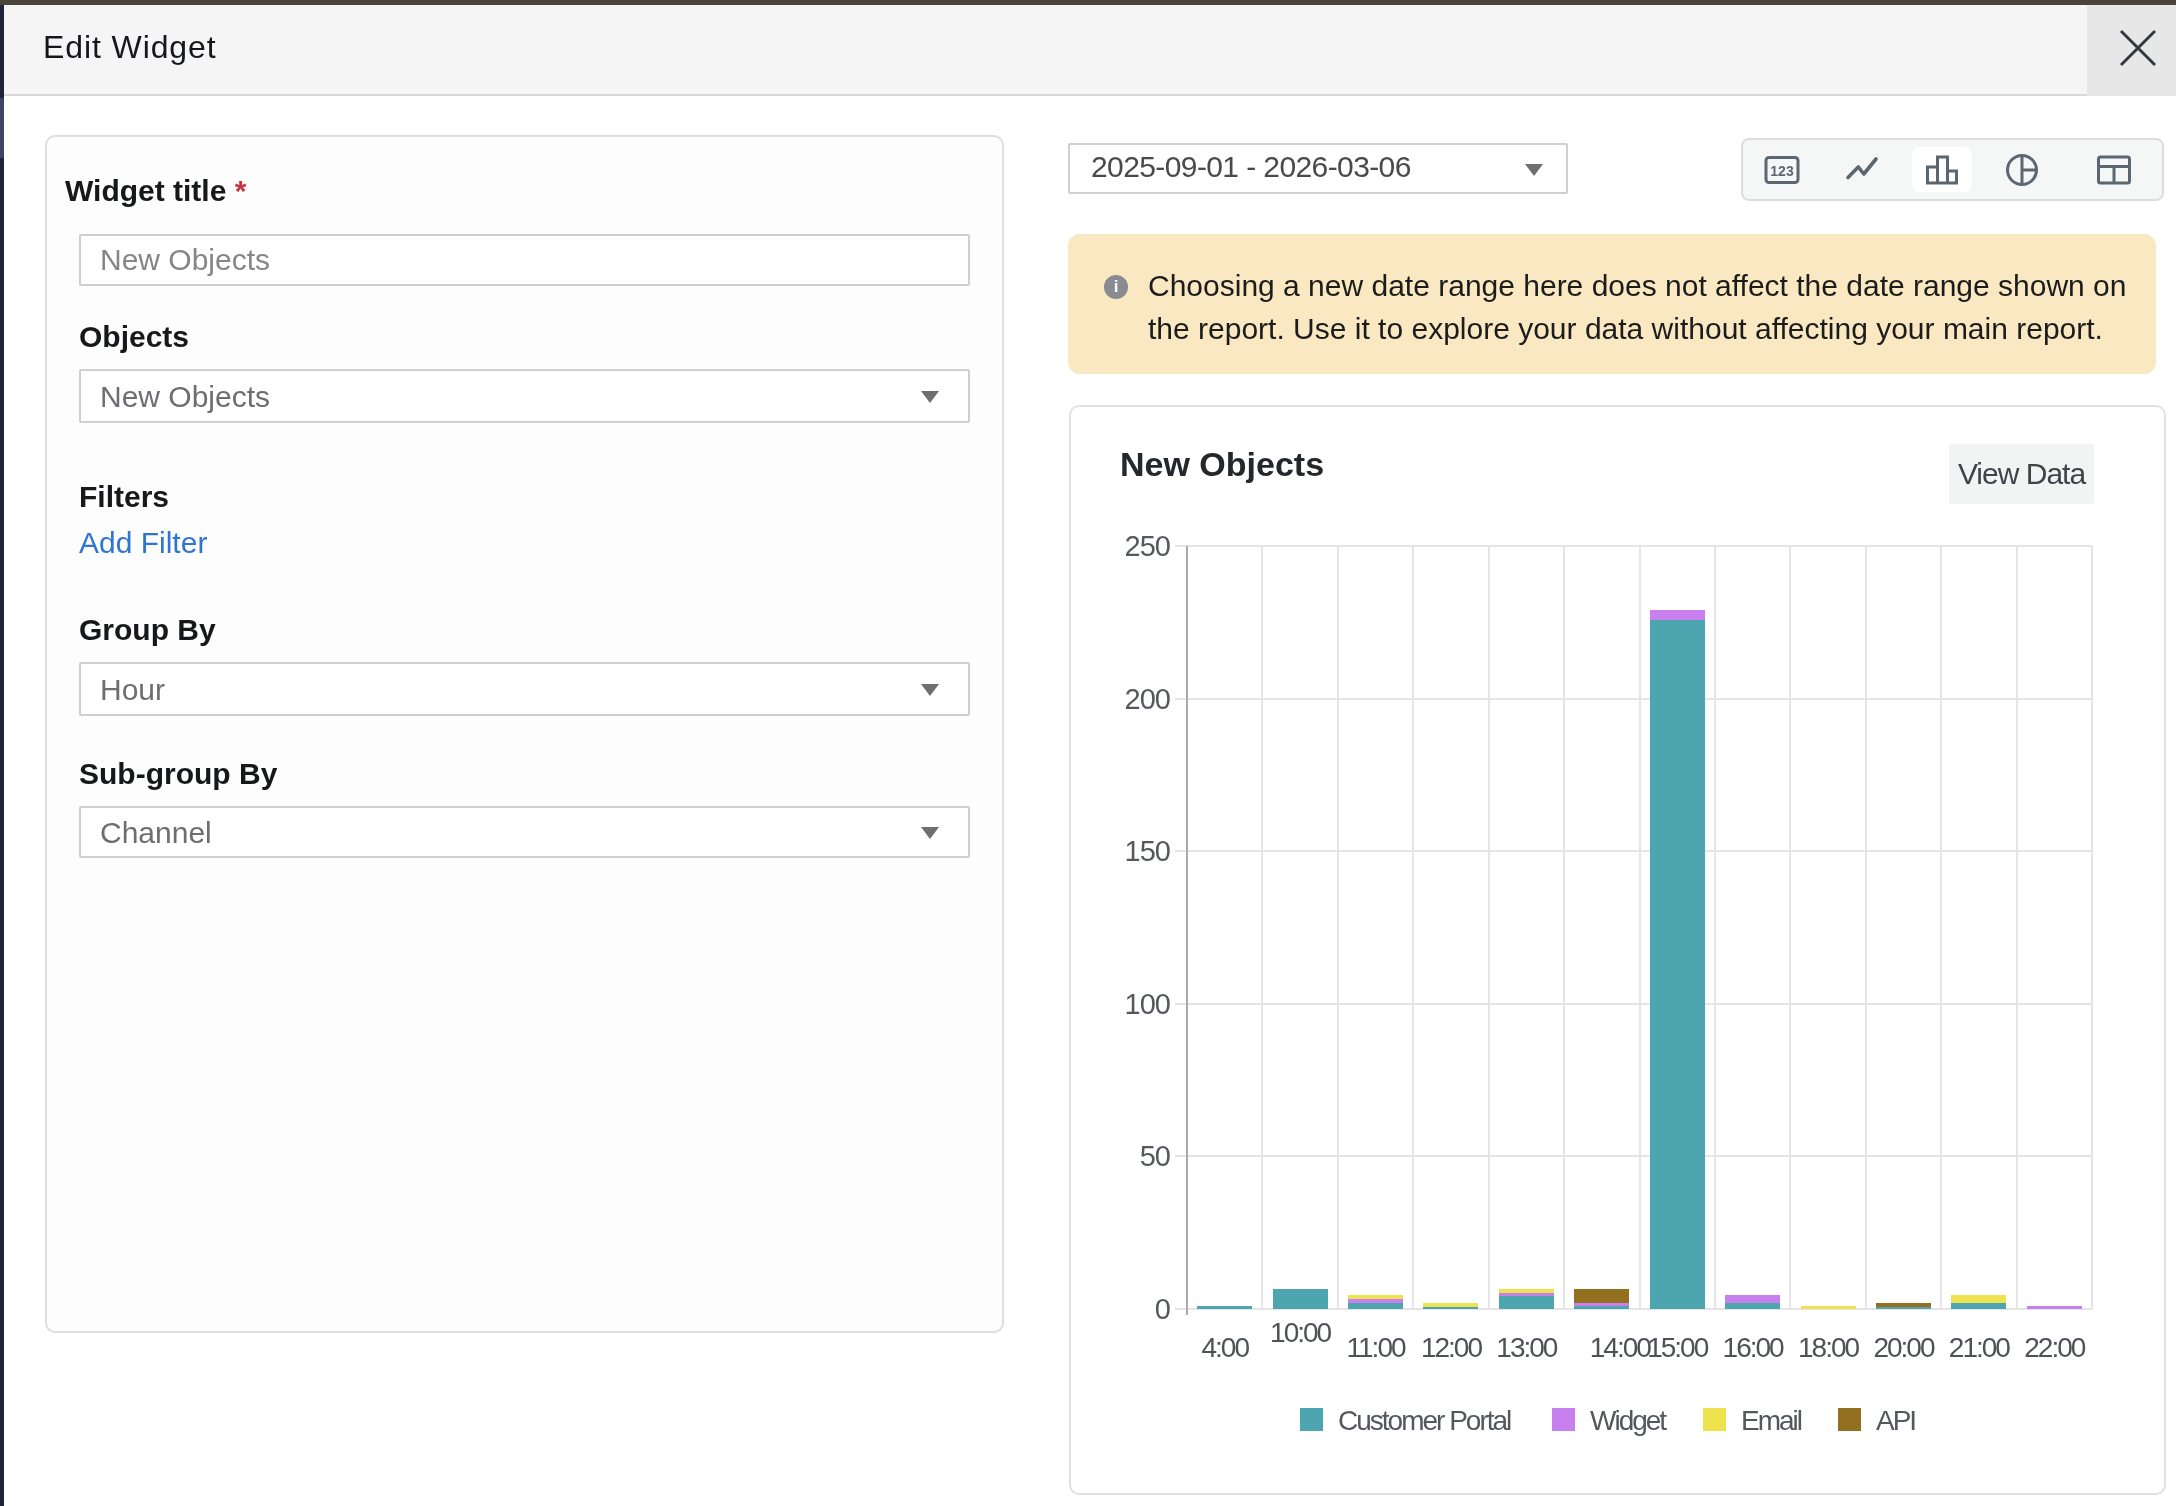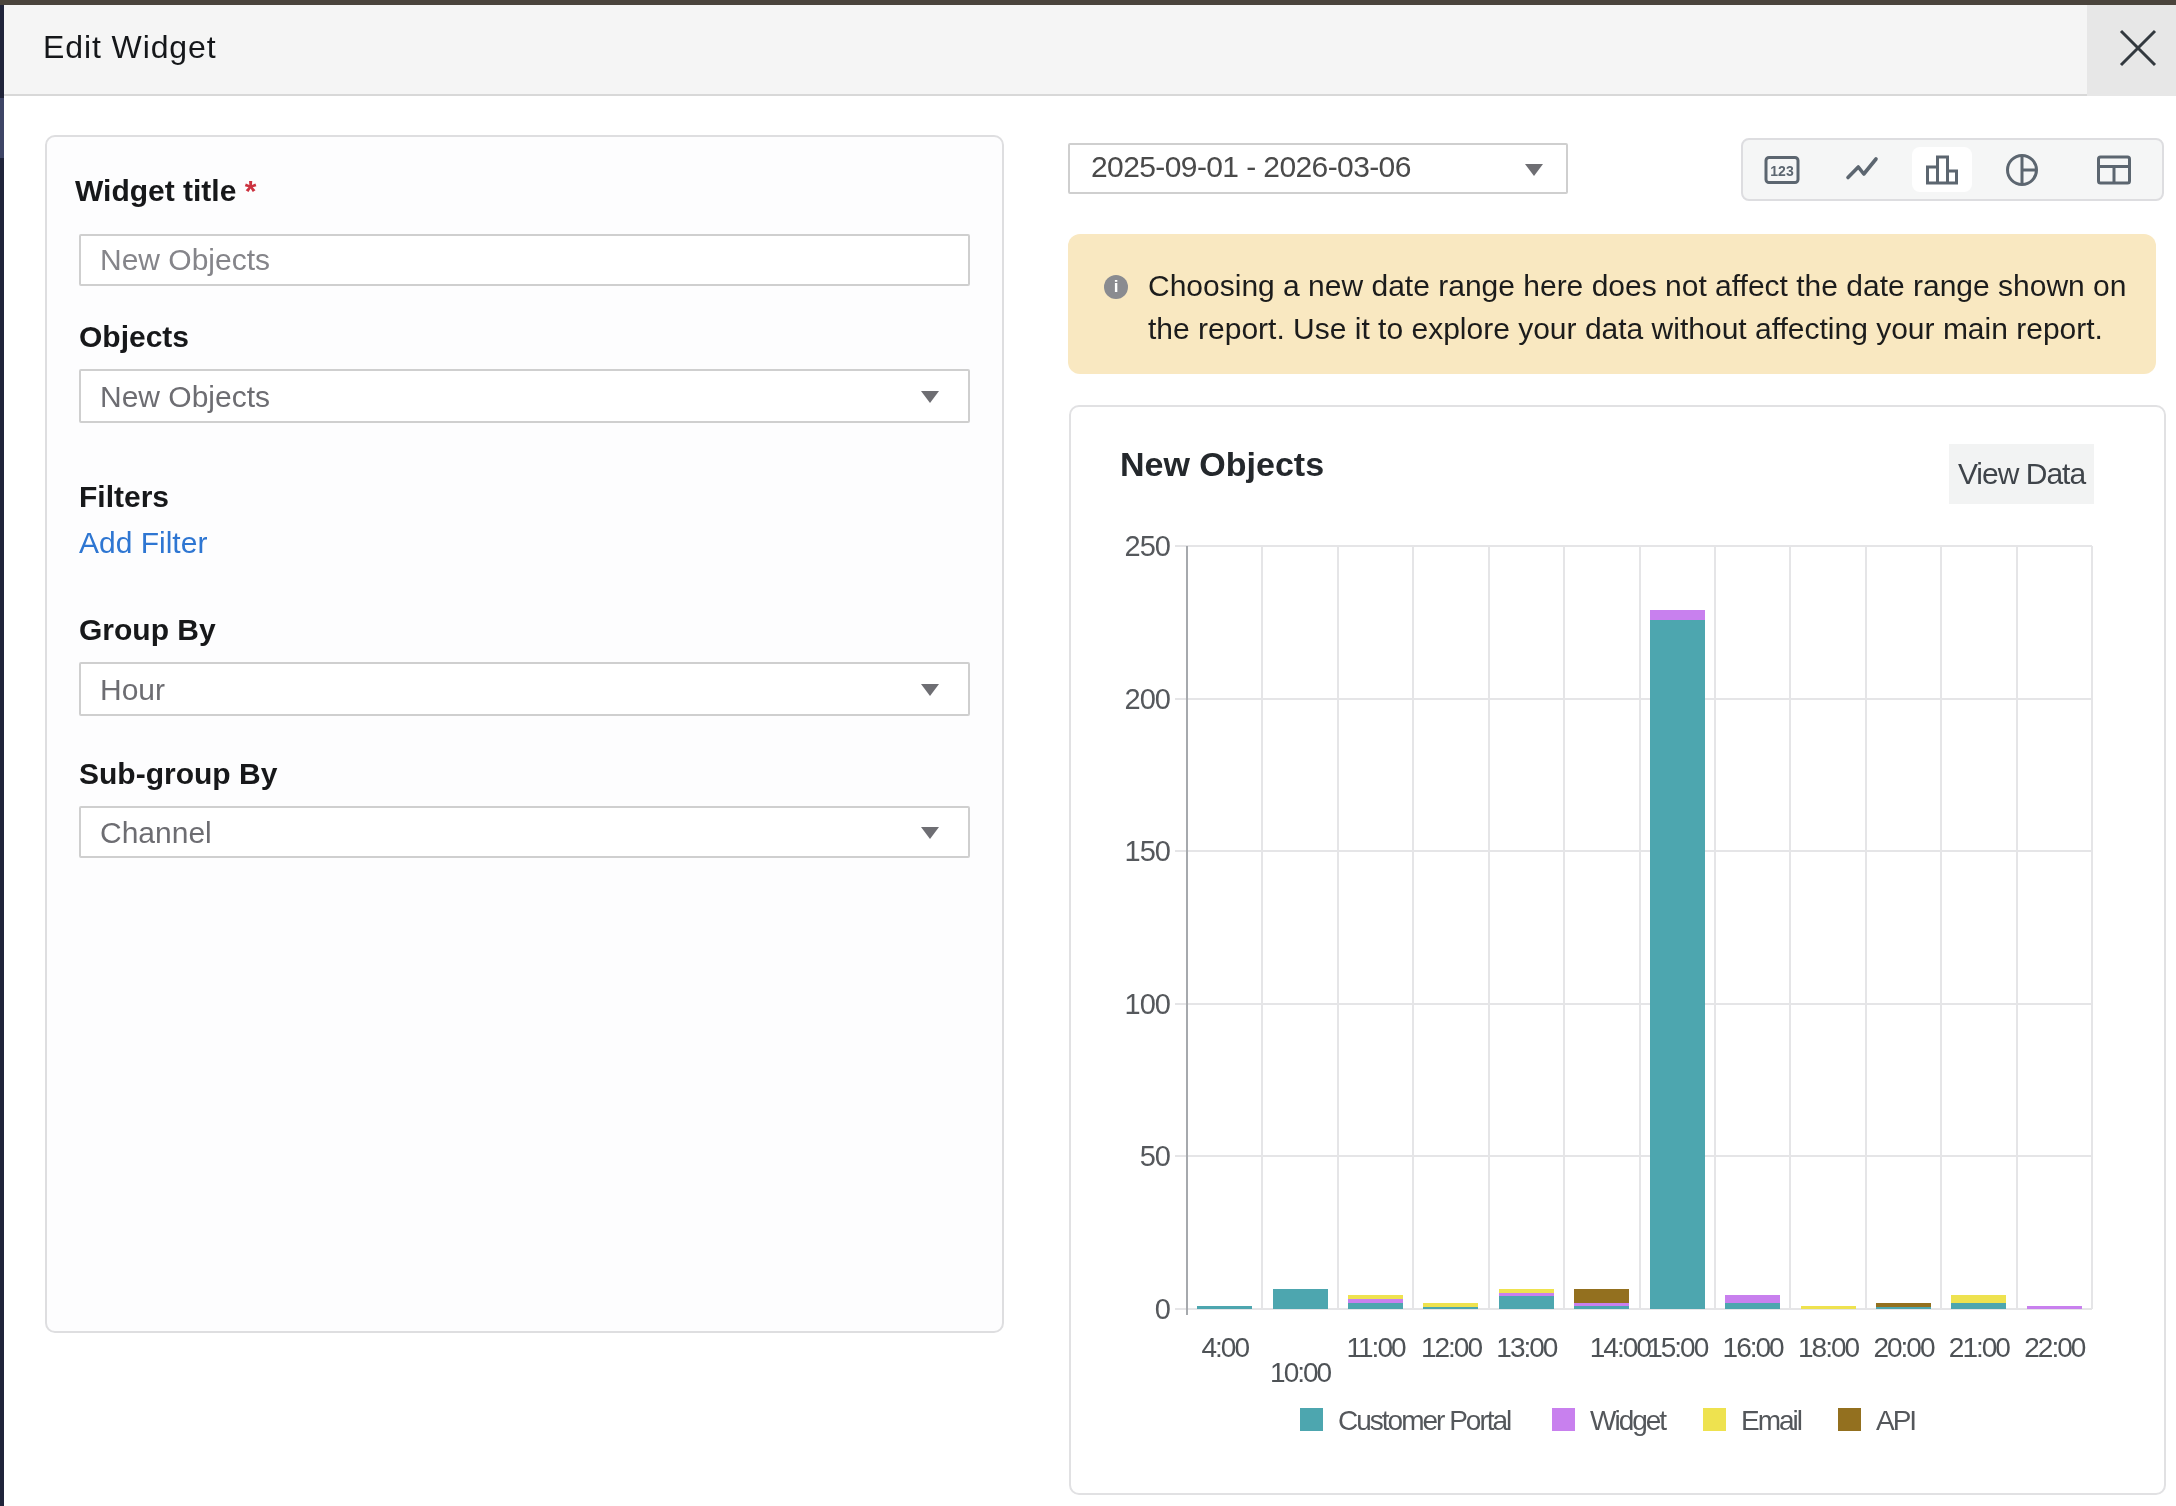--- a/index.html
+++ b/index.html
@@ -22,21 +22,21 @@
 <div class="abs" style="left:4px;top:5px;width:2172px;height:91px;background:#f5f5f5;border-bottom:2px solid #d8d8d8;"></div>
 <div class="abs" style="left:43px;top:29px;font-size:32px;letter-spacing:0.9px;color:#15171a;">Edit Widget</div>
 
 <div class="abs" style="left:2087px;top:5px;width:89px;height:91px;background:#e7e7e7;"></div>
 <svg class="abs" style="left:2119px;top:29px;" width="38" height="38" viewBox="0 0 38 38">
   <path d="M2 2 L36 36 M36 2 L2 36" stroke="#33393f" stroke-width="3" fill="none"></path>
 </svg>
 
 <div class="abs" style="left:45px;top:135px;width:959px;height:1198px;background:#fdfdfe;border:2px solid #dedee0;border-radius:10px;"></div>
 
-<div class="abs lbl" style="left:75px;top:174px;">Widget title <span style="color:#cc3340;">*</span></div>
+<div class="abs lbl" style="left:65px;top:174px;">Widget title <span style="color:#cc3340;">*</span></div>
 <div class="abs field" style="left:79px;top:234px;width:891px;height:52px;"></div>
 <div class="abs ftext" style="left:100px;top:243px;color:#85858a;">New Objects</div>
 
 <div class="abs lbl" style="left:79px;top:320px;">Objects</div>
 <div class="abs field" style="left:79px;top:369px;width:891px;height:54px;"></div>
 <div class="abs ftext" style="left:100px;top:380px;color:#6d6d72;">New Objects</div>
 <div class="abs tri" style="left:921px;top:391px;"></div>
 
 <div class="abs lbl" style="left:79px;top:464px;margin-top:16px;">Filters</div>
 <div class="abs" style="left:79px;top:526px;font-size:30px;color:#2e76d2;">Add Filter</div>
@@ -113,21 +113,21 @@
     <div class="abs" style="left: 1713.92px; top: 546px; width: 2px; height: 763px; background: rgb(229, 229, 231);"></div>
     <div class="abs" style="left: 1789.33px; top: 546px; width: 2px; height: 763px; background: rgb(229, 229, 231);"></div>
     <div class="abs" style="left: 1864.75px; top: 546px; width: 2px; height: 763px; background: rgb(229, 229, 231);"></div>
     <div class="abs" style="left: 1940.17px; top: 546px; width: 2px; height: 763px; background: rgb(229, 229, 231);"></div>
     <div class="abs" style="left: 2015.58px; top: 546px; width: 2px; height: 763px; background: rgb(229, 229, 231);"></div>
     <div class="abs" style="left: 2091px; top: 546px; width: 2px; height: 763px; background: rgb(229, 229, 231);"></div>
     <div class="abs" style="left: 1186px; top: 546px; width: 2px; height: 769px; background: rgb(166, 169, 173);"></div>
     <div class="abs" style="left: 1197.21px; top: 1306px; width: 55px; height: 3px; background: rgb(77, 166, 175);"></div>
     <div class="abs" style="left: 1164.71px; top: 1332px; width: 120px; text-align: center; font-size: 28px; letter-spacing: -2px; color: rgb(78, 82, 86);">4:00</div>
     <div class="abs" style="left: 1272.62px; top: 1289px; width: 55px; height: 20px; background: rgb(77, 166, 175);"></div>
-    <div class="abs" style="left: 1240.12px; top: 1357px; width: 120px; text-align: center; font-size: 28px; letter-spacing: -2px; color: rgb(78, 82, 86);">10:00</div>
+    <div class="abs" style="left: 1240.12px; top: 1317px; width: 120px; text-align: center; font-size: 28px; letter-spacing: -2px; color: rgb(78, 82, 86);">10:00</div>
     <div class="abs" style="left: 1348.04px; top: 1303px; width: 55px; height: 6px; background: rgb(77, 166, 175);"></div>
     <div class="abs" style="left: 1348.04px; top: 1299px; width: 55px; height: 4px; background: rgb(200, 128, 238);"></div>
     <div class="abs" style="left: 1348.04px; top: 1295px; width: 55px; height: 4px; background: rgb(238, 226, 79);"></div>
     <div class="abs" style="left: 1315.54px; top: 1332px; width: 120px; text-align: center; font-size: 28px; letter-spacing: -2px; color: rgb(78, 82, 86);">11:00</div>
     <div class="abs" style="left: 1423.46px; top: 1307px; width: 55px; height: 2px; background: rgb(77, 166, 175);"></div>
     <div class="abs" style="left: 1423.46px; top: 1303px; width: 55px; height: 4px; background: rgb(238, 226, 79);"></div>
     <div class="abs" style="left: 1390.96px; top: 1332px; width: 120px; text-align: center; font-size: 28px; letter-spacing: -2px; color: rgb(78, 82, 86);">12:00</div>
     <div class="abs" style="left: 1498.88px; top: 1296px; width: 55px; height: 13px; background: rgb(77, 166, 175);"></div>
     <div class="abs" style="left: 1498.88px; top: 1292.5px; width: 55px; height: 3.5px; background: rgb(200, 128, 238);"></div>
     <div class="abs" style="left: 1498.88px; top: 1288.5px; width: 55px; height: 4px; background: rgb(238, 226, 79);"></div>

